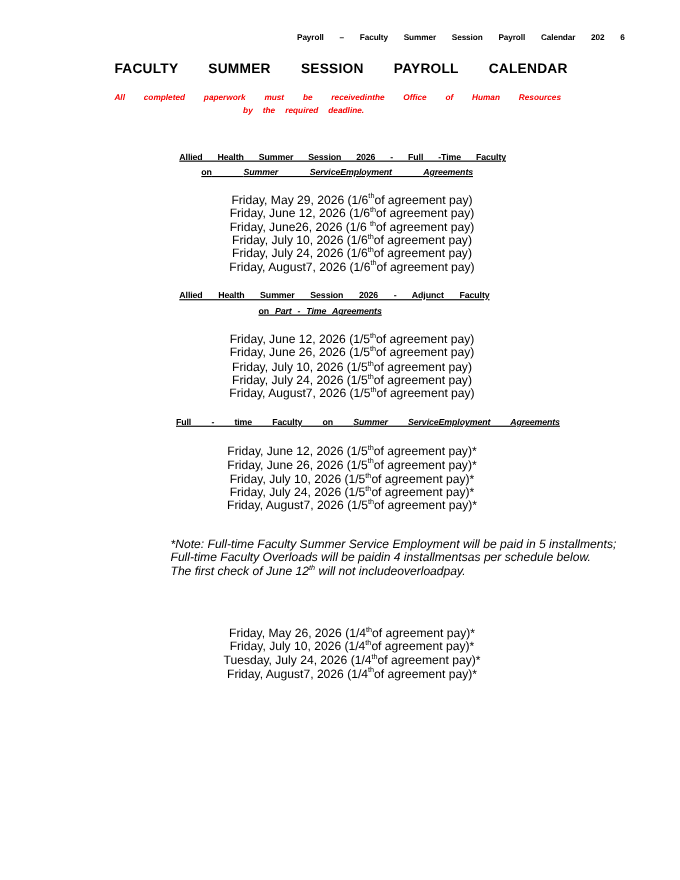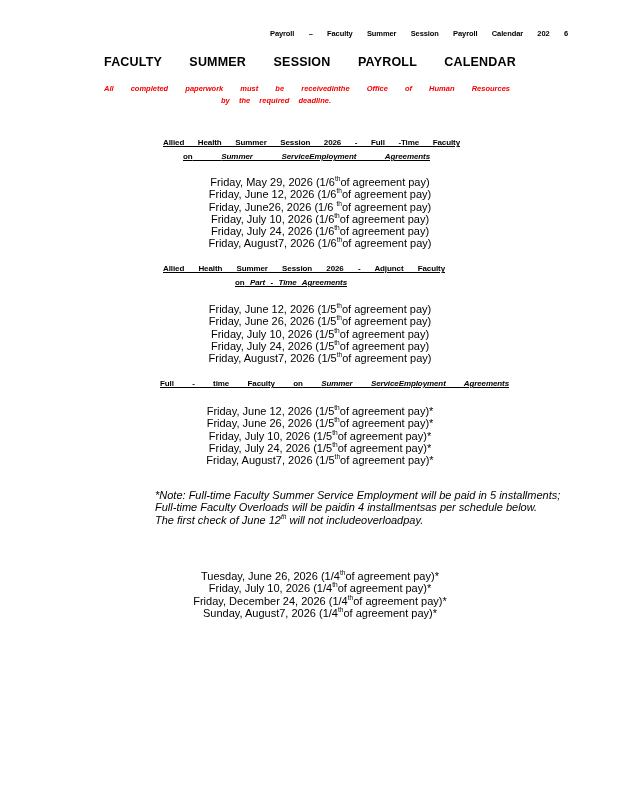--- a/index.html
+++ b/index.html
@@ -90,24 +90,24 @@
     </div>
 
   <div class="note">
     <div>*Note: Full-time Faculty Summer Service Employment will be paid in 5 installments;</div>
     <div>Full-time Faculty Overloads will be paidin 4 installmentsas per schedule below.</div>
     <div><span>The first check of June 12</span><sup>th</sup><span> will not includeoverloadpay.</span></div>
   </div>
 
   <div class="dates" style="top:570px;">
 
-      <div class="dateline"><span>Tuesday, June 26, 2026 (1/4</span><sup>th</sup><span>of agreement pay)*</span></div>
+      <div class="dateline"><span>Friday, May 26, 2026 (1/4</span><sup>th</sup><span>of agreement pay)*</span></div>
 
       <div class="dateline"><span>Friday, July 10, 2026 (1/4</span><sup>th</sup><span>of agreement pay)*</span></div>
 
-      <div class="dateline"><span>Friday, December 24, 2026 (1/4</span><sup>th</sup><span>of agreement pay)*</span></div>
+      <div class="dateline"><span>Tuesday, July 24, 2026 (1/4</span><sup>th</sup><span>of agreement pay)*</span></div>
 
-      <div class="dateline"><span>Sunday, August7, 2026 (1/4</span><sup>th</sup><span>of agreement pay)*</span></div>
+      <div class="dateline"><span>Friday, August7, 2026 (1/4</span><sup>th</sup><span>of agreement pay)*</span></div>
     </div>
 
   <div class="pagenum">89</div>
 
 </div>
 
 </body></html>

